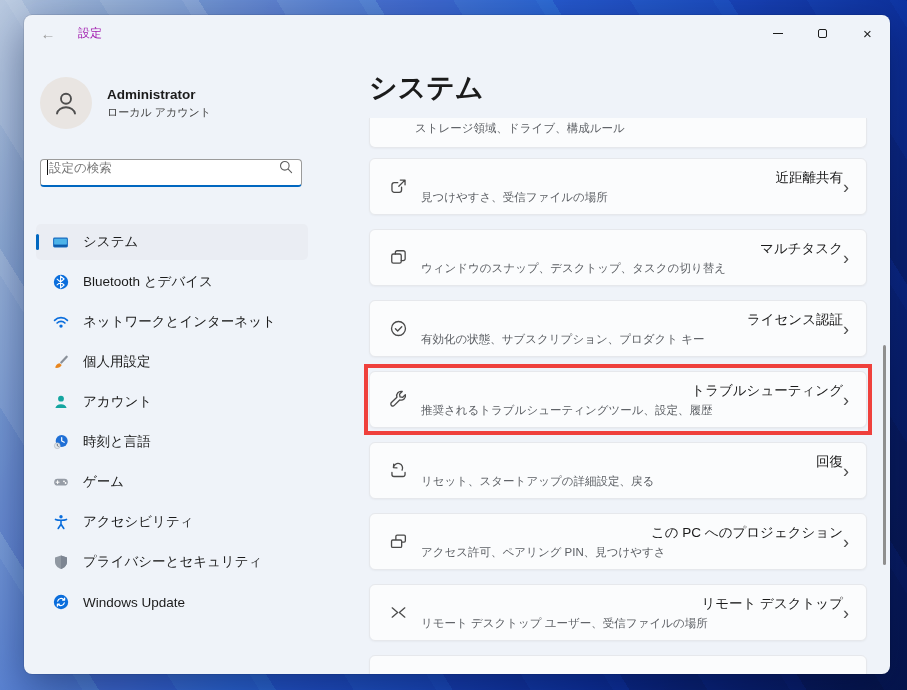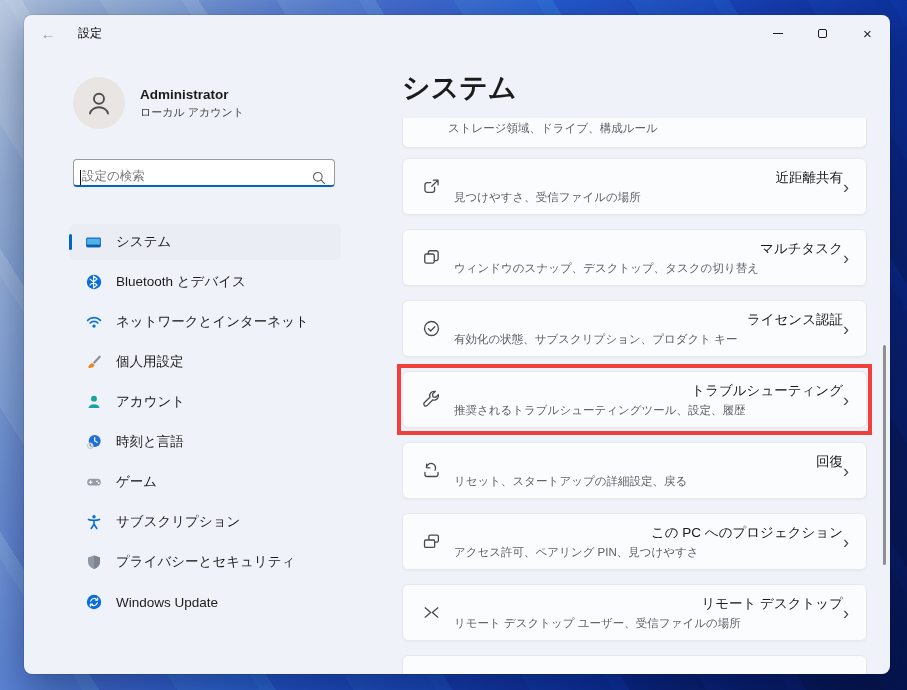--- a/index.html
+++ b/index.html
@@ -19,40 +19,40 @@
   
   .window { position:absolute; left:24px; top:15px; width:866px; height:659px;
     background:var(--window-bg,#eff3f9); border-radius:8px; overflow:hidden;
     box-shadow:0 14px 42px rgba(2,8,40,.38), 0 0 0 1px rgba(0,0,0,.08); }
 
   
   .titlebar { height:36px; display:flex; align-items:center; }
   .back-btn { width:32px; height:28px; margin-left:8px; display:flex;
     align-items:center; justify-content:center; color:#9a9a9a; font-size:15px;
     border-radius:4px; cursor:default; }
-  .win-title { margin-left:14px; font-size:12px; color:#000000; }
+  .win-title { margin-left:14px; font-size:12px; color:#a21caf; }
   .win-controls { margin-left:auto; display:flex; height:100%; }
   .wc { width:45px; height:100%; display:flex; align-items:center; justify-content:center; }
   .glyph-min { width:10px; height:1px; background:#1b1b1b; display:block; }
   .glyph-max { width:9px; height:9px; border:1px solid #1b1b1b; border-radius:2px; display:block; }
   .glyph-close { font-size:15px; color:#1b1b1b; line-height:1; }
 
   .layout { display:flex; height:623px; }
 
   
-  .sidebar { width:321px; padding:0 16px; flex:none;margin-left:33px; }
+  .sidebar { width:321px; padding:0 16px; flex:none; }
   .user { display:flex; align-items:center; margin-top:26px; gap:15px; }
   .avatar { width:52px; height:52px; border-radius:50%; background:#e9e5e2;
     display:flex; align-items:center; justify-content:center; }
   .user-name { font-size:13.5px; font-weight:700; color:#1b1b1b; }
   .user-type { font-size:11px; color:#3f3f3f; margin-top:3px; }
 
   .search { margin-top:30px; width:262px; height:28px; background:#fff;
     border:1px solid #9b9b9b; border-bottom:2px solid var(--accent,#0067c0);
-    border-radius:4px; display:flex; align-items:flex-end; padding:0 8px 0 6px; }
+    border-radius:4px; display:flex; align-items:flex-start; padding:0 8px 0 6px; }
   .caret { width:1px; height:15px; background:#111; margin-right:1px; }
   .ph { font-size:12.5px; color:#767676; flex:1; }
   .mag { display:flex; align-items:center; }
 
   .nav { margin-top:37px; }
   .nav-item { position:relative; height:36px; margin:0 0 4px -4px; width:272px;
     display:flex; align-items:center; gap:14px; padding:0 8px 0 16px;
     font-size:13.5px; color:#1b1b1b; border-radius:5px; }
   .nav-item.selected { background:#eaedf3; }
   .pill { position:absolute; left:0; top:10px; width:3px; height:16px;
@@ -224,21 +224,21 @@
   </div>
 
   <div class="nav-item">
 
     <span class="nav-icon">
               <svg width="16" height="16" viewBox="0 0 16 16">
                 <circle cx="8" cy="2.7" r="1.7" fill="#0a6ddc"></circle>
                 <path d="M2.5 5.4 C5 6.5 11 6.5 13.5 5.4 M8 6.7 v3.5 M8 10.2 L5.2 14.5 M8 10.2 L10.8 14.5" stroke="#0a6ddc" stroke-width="1.6" fill="none" stroke-linecap="round" stroke-linejoin="round"></path>
               </svg>
             </span>
-    <span class="nav-label">サブスクリプション</span>
+    <span class="nav-label">アクセシビリティ</span>
   </div>
 
   <div class="nav-item">
 
     <span class="nav-icon">
               <svg width="16" height="16" viewBox="0 0 16 16">
                 <path d="M8 1.4 L14 3.4 V7.8 C14 11.4 11.4 13.9 8 15 C4.6 13.9 2 11.4 2 7.8 V3.4 Z" fill="#9098a2"></path>
                 <path d="M8 1.4 L14 3.4 V7.8 C14 11.4 11.4 13.9 8 15 Z" fill="#7d8592"></path>
               </svg>
             </span>

